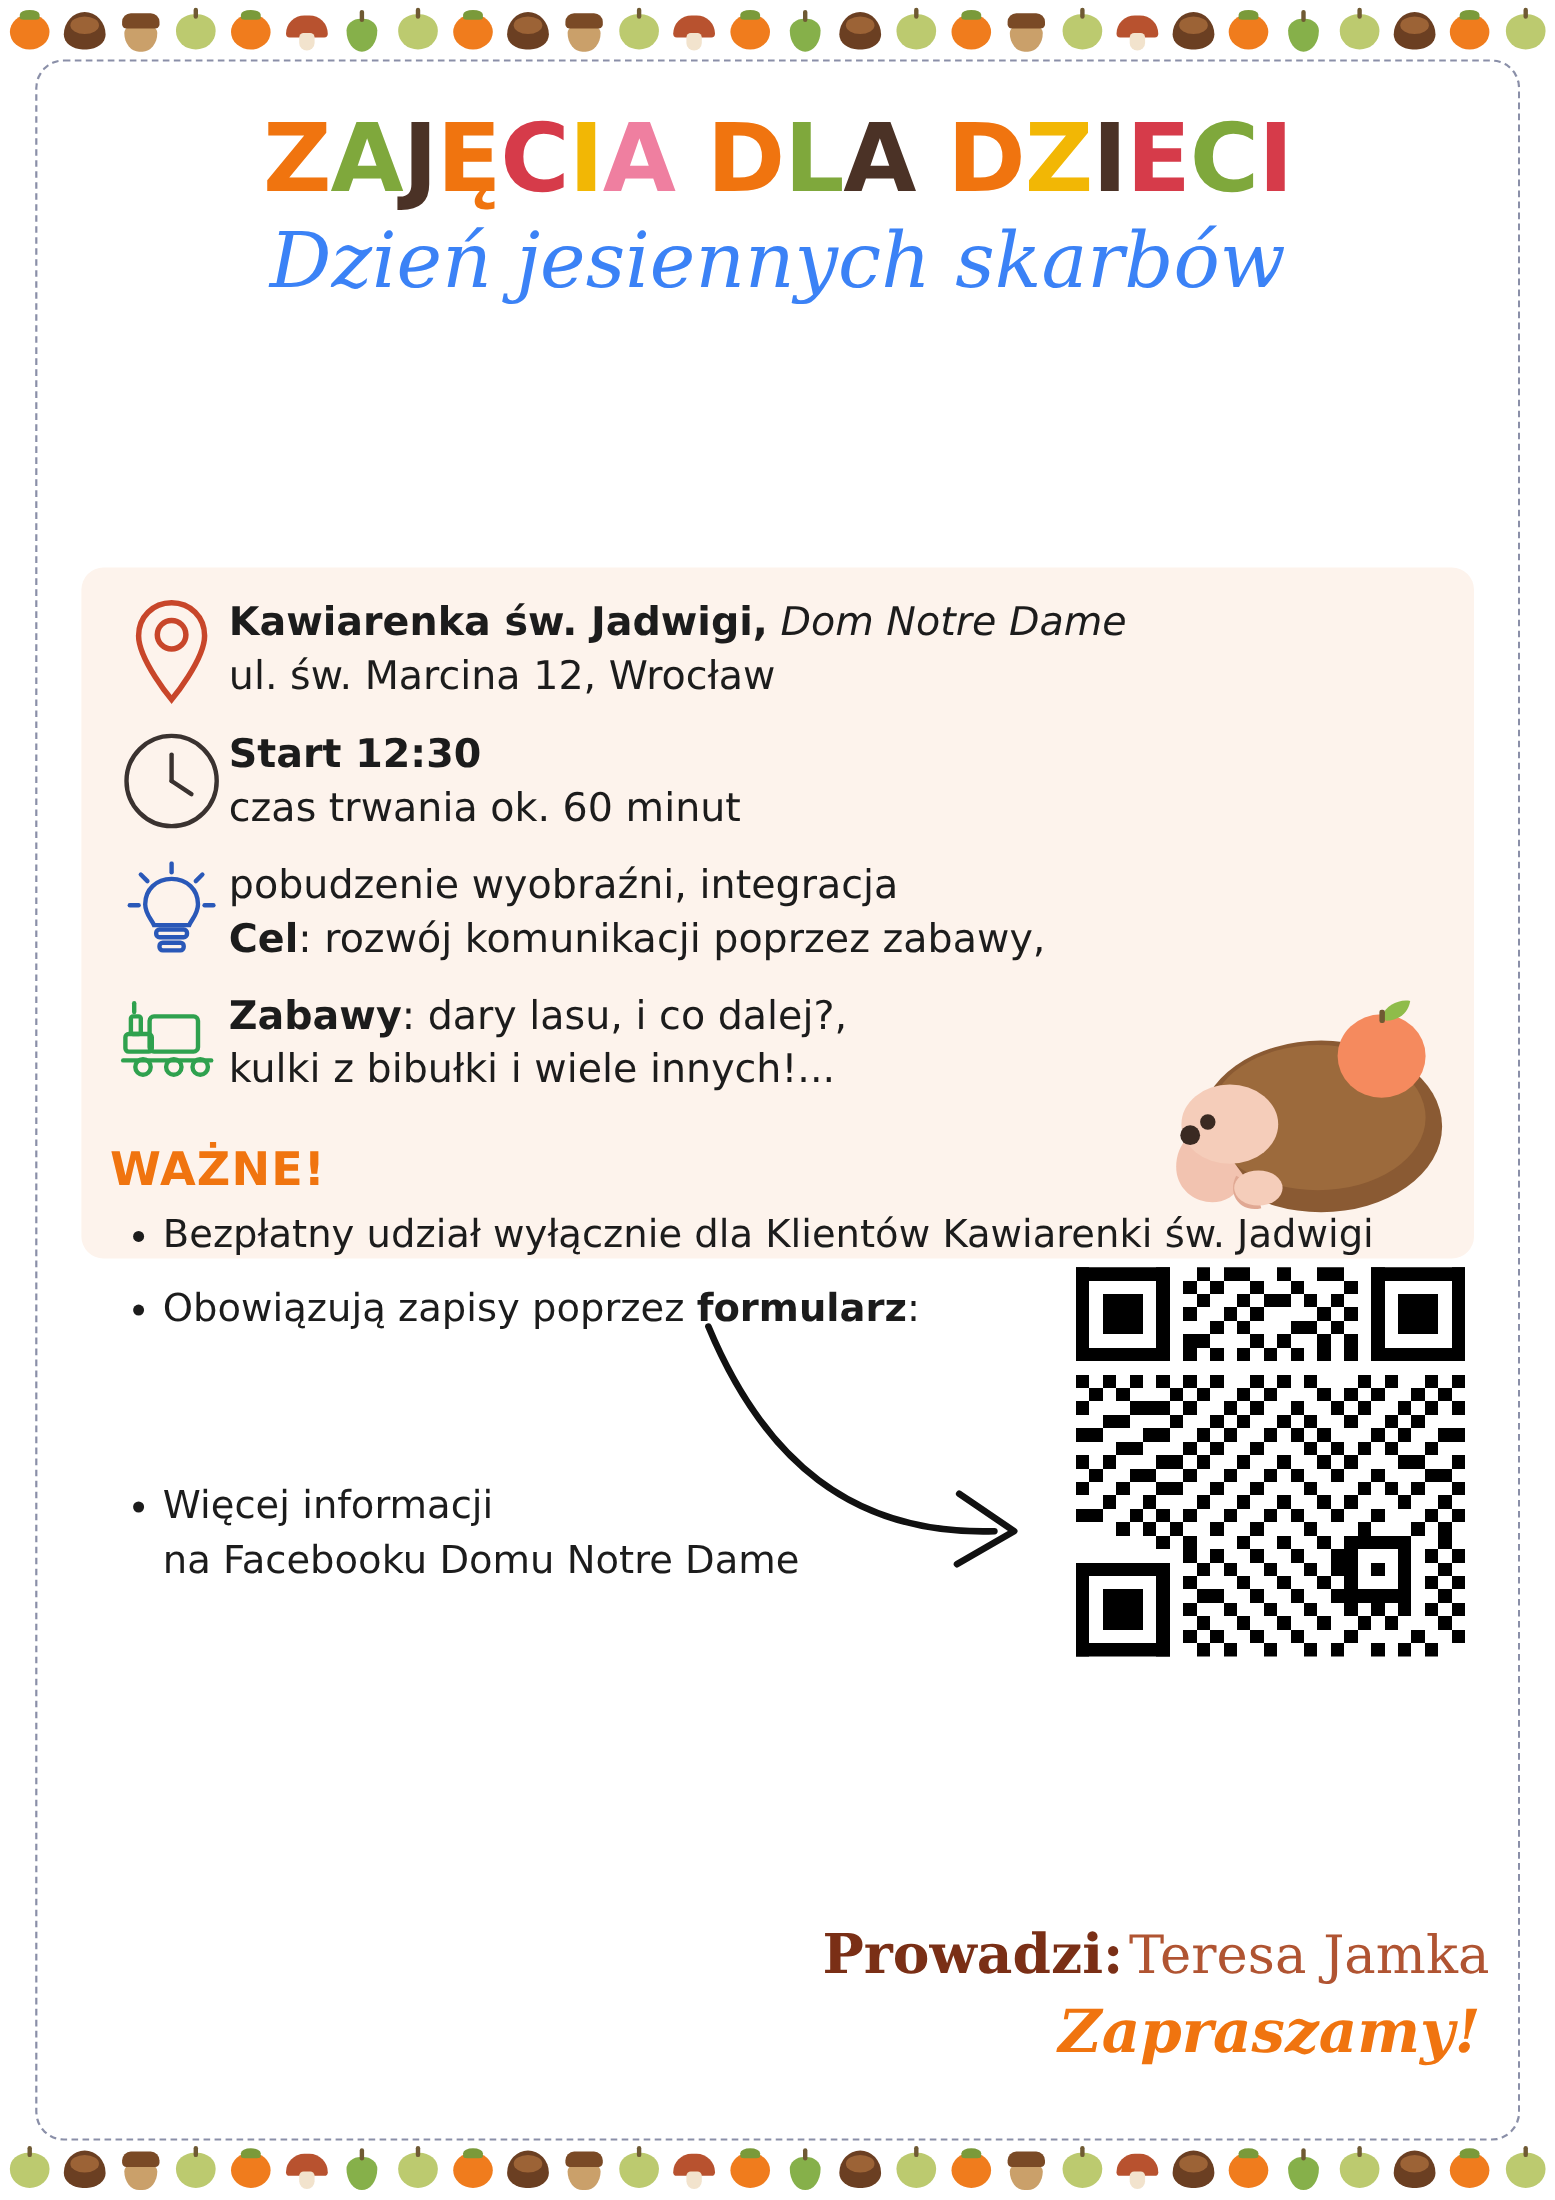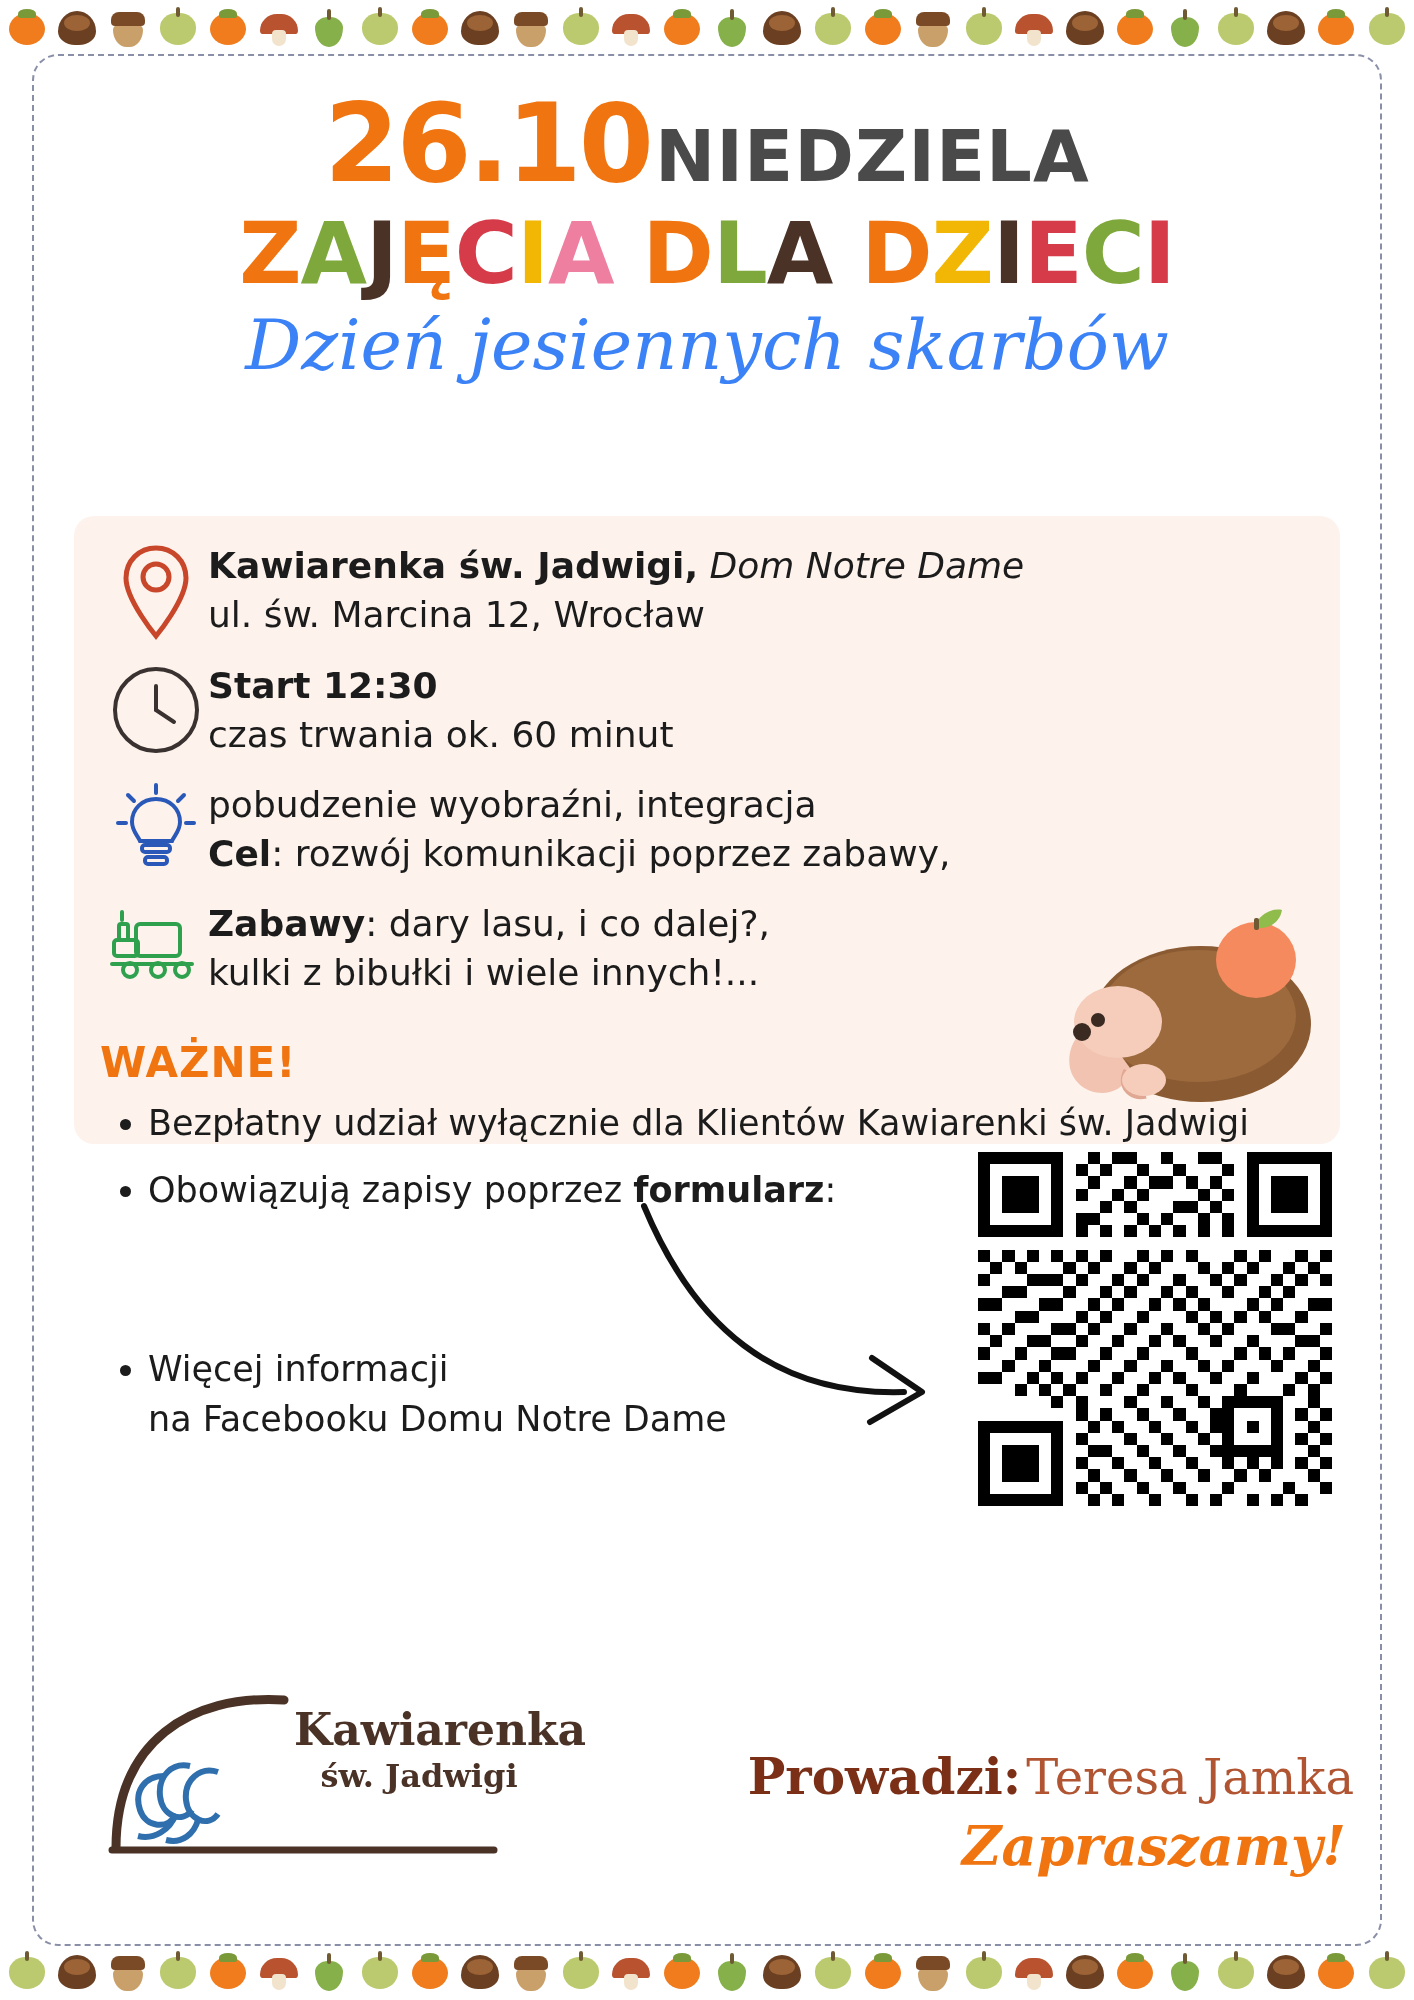--- a/index.html
+++ b/index.html
@@ -385,24 +385,20 @@
   <div class="fruit pear"></div>
   <div class="fruit apple-green"></div>
   <div class="fruit chestnut"></div>
   <div class="fruit persimmon"></div>
   <div class="fruit apple-green"></div>
 </div>
 
 <div class="poster-frame">
 
   <div class="headline">
-    <div class="line-date">
-      <span class="date-num">26.10</span>
-      <span class="date-day">NIEDZIELA</span>
-    </div>
     <div class="line-title" id="title-line"><span style="color: rgb(240, 116, 15);">Z</span><span style="color: rgb(127, 168, 60);">A</span><span style="color: rgb(75, 50, 38);">J</span><span style="color: rgb(240, 116, 15);">Ę</span><span style="color: rgb(214, 59, 74);">C</span><span style="color: rgb(242, 183, 5);">I</span><span style="color: rgb(239, 127, 160);">A</span><span style="color: rgb(0, 0, 0);">&nbsp;</span><span style="color: rgb(240, 116, 15);">D</span><span style="color: rgb(127, 168, 60);">L</span><span style="color: rgb(75, 50, 38);">A</span><span style="color: rgb(0, 0, 0);">&nbsp;</span><span style="color: rgb(240, 116, 15);">D</span><span style="color: rgb(242, 183, 5);">Z</span><span style="color: rgb(75, 50, 38);">I</span><span style="color: rgb(214, 59, 74);">E</span><span style="color: rgb(127, 168, 60);">C</span><span style="color: rgb(214, 59, 74);">I</span></div>
     <div class="line-sub">Dzień jesiennych skarbów</div>
   </div>
 
   <div class="info-panel">
 
     <div class="info-row">
       <div class="info-icon">
         <svg width="74" height="96" viewBox="0 0 74 96">
           <path d="M37 4C20 4 7 17 7 34c0 22 30 58 30 58s30-36 30-58C67 17 54 4 37 4z" fill="none" stroke="#c8462a" stroke-width="5"></path>
@@ -789,37 +785,20 @@
         <rect x="14" y="28" width="1" height="1"></rect>
           <rect x="17" y="28" width="1" height="1"></rect>
         <rect x="19" y="28" width="1" height="1"></rect>
           <rect x="22" y="28" width="1" height="1"></rect>
         <rect x="24" y="28" width="1" height="1"></rect>
           <rect x="26" y="28" width="1" height="1"></rect>
       </g>
     </svg>
   </div>
 
-  <div class="logo">
-    <svg width="450" height="190" viewBox="0 0 450 190">
-      <path d="M22 168 C 22 62, 96 14, 190 20" fill="none" stroke="#4b3226" stroke-width="9" stroke-linecap="round"></path>
-      <line x1="18" y1="170" x2="400" y2="170" stroke="#4b3226" stroke-width="7" stroke-linecap="round"></line>
-      <g fill="none" stroke="#2f6fad" stroke-width="6">
-        <path d="M70 96 C 50 96, 40 112, 46 130 C 52 148, 74 150, 82 134"></path>
-        <path d="M96 86 C 78 82, 64 96, 66 116 C 68 136, 88 144, 98 130"></path>
-        <path d="M124 92 C 106 86, 90 100, 92 120 C 94 140, 114 148, 124 134"></path>
-        <path d="M82 134 C 76 150, 60 160, 44 156"></path>
-        <path d="M104 140 C 100 154, 88 164, 72 160"></path>
-      </g>
-    </svg>
-    <div class="logo-text">
-      <div class="logo-name">Kawiarenka</div>
-      <div class="logo-sub">św. Jadwigi</div>
-    </div>
-  </div>
 
   <div class="leader-line">
     <span class="leader-label">Prowadzi:</span>
     <span class="leader-name">Teresa Jamka</span>
   </div>
   <div class="invite">Zapraszamy!</div>
 </div>
 
 <div class="fruit-border bottom">
   <div class="fruit apple-green"></div>

